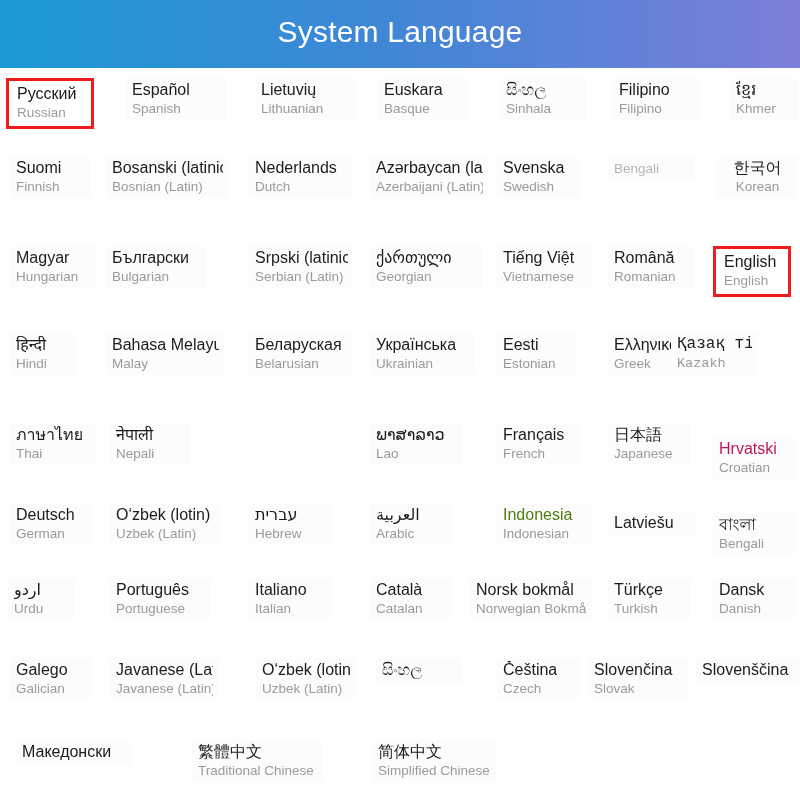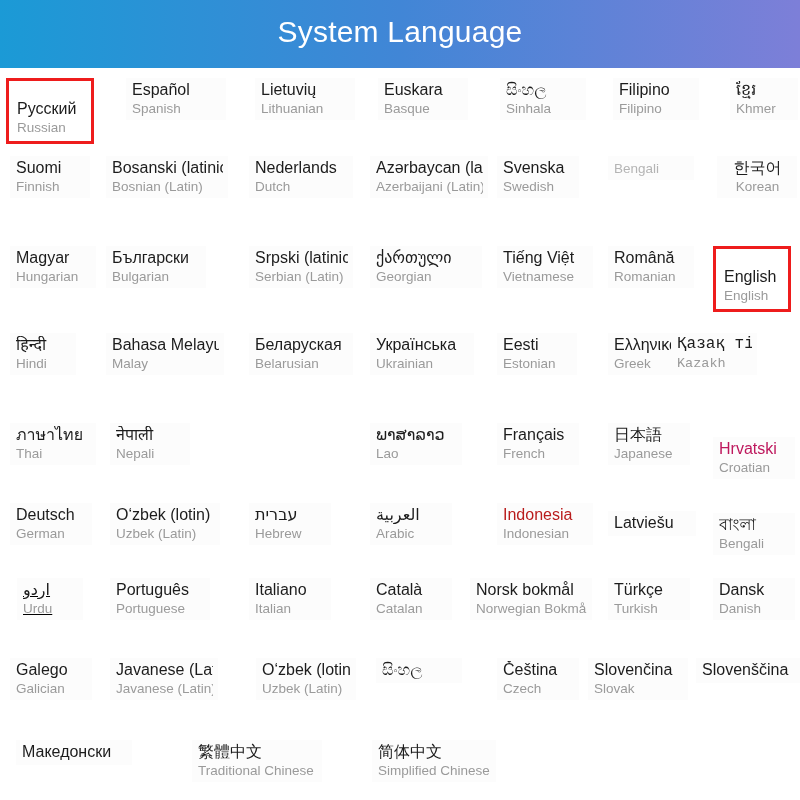--- a/index.html
+++ b/index.html
@@ -81,21 +81,21 @@
     margin-top: 2px;
     white-space: nowrap;
     overflow: hidden;
   }
   .english.faint {
     color: #b4b4b4;
   }
   .lang-cell.highlighted {
     border: 3px solid #ee1c1c;
     background: #ffffff;
-    padding: 19px 8px 6px 8px;
+    padding: 4px 8px 6px 8px;
   }
   .lang-cell.nosub .native {
     
   }
 </style>
 </head>
 <body>
 
 <div id="app-header" style="background: linear-gradient(90deg, rgb(27, 154, 214) 0%, rgb(65, 134, 214) 50%, rgb(125, 127, 216) 100%);">
   <div id="page-title" style="color: rgb(255, 255, 255);">System Language</div>
@@ -258,33 +258,33 @@
       </div>
       <div class="lang-cell" style="left: 249px; width: 82px;">
         <span class="native script" style="color: rgb(28, 28, 28);">עברית</span>
         <span class="english">Hebrew</span>
       </div>
       <div class="lang-cell" style="left: 370px; width: 82px;">
         <span class="native script" style="color: rgb(28, 28, 28);">العربية</span>
         <span class="english">Arabic</span>
       </div>
       <div class="lang-cell" style="left: 497px; width: 96px;">
-        <span class="native" style="color: #b91c1c;">Indonesia</span>
+        <span class="native" style="color: #4d7c0f;">Indonesia</span>
         <span class="english">Indonesian</span>
       </div>
       <div class="lang-cell nosub" style="left: 608px; width: 88px; top: 8px;">
         <span class="native" style="color: rgb(28, 28, 28);">Latviešu</span>
       </div>
       <div class="lang-cell" style="left: 713px; width: 82px; top: 10px;">
         <span class="native script" style="color: rgb(28, 28, 28);">বাংলা</span>
         <span class="english">Bengali</span>
       </div>
     </div>
     <div class="lang-row" style="top: 510px;">
-      <div class="lang-cell" style="left: 17px; width: 66px; text-decoration: underline;">
+      <div class="lang-cell" style="left: 8px; width: 66px;">
         <span class="native script" style="color: rgb(28, 28, 28);">اردو</span>
         <span class="english">Urdu</span>
       </div>
       <div class="lang-cell" style="left: 110px; width: 100px;">
         <span class="native" style="color: rgb(28, 28, 28);">Português</span>
         <span class="english">Portuguese</span>
       </div>
       <div class="lang-cell" style="left: 249px; width: 82px;">
         <span class="native" style="color: rgb(28, 28, 28);">Italiano</span>
         <span class="english">Italian</span>

